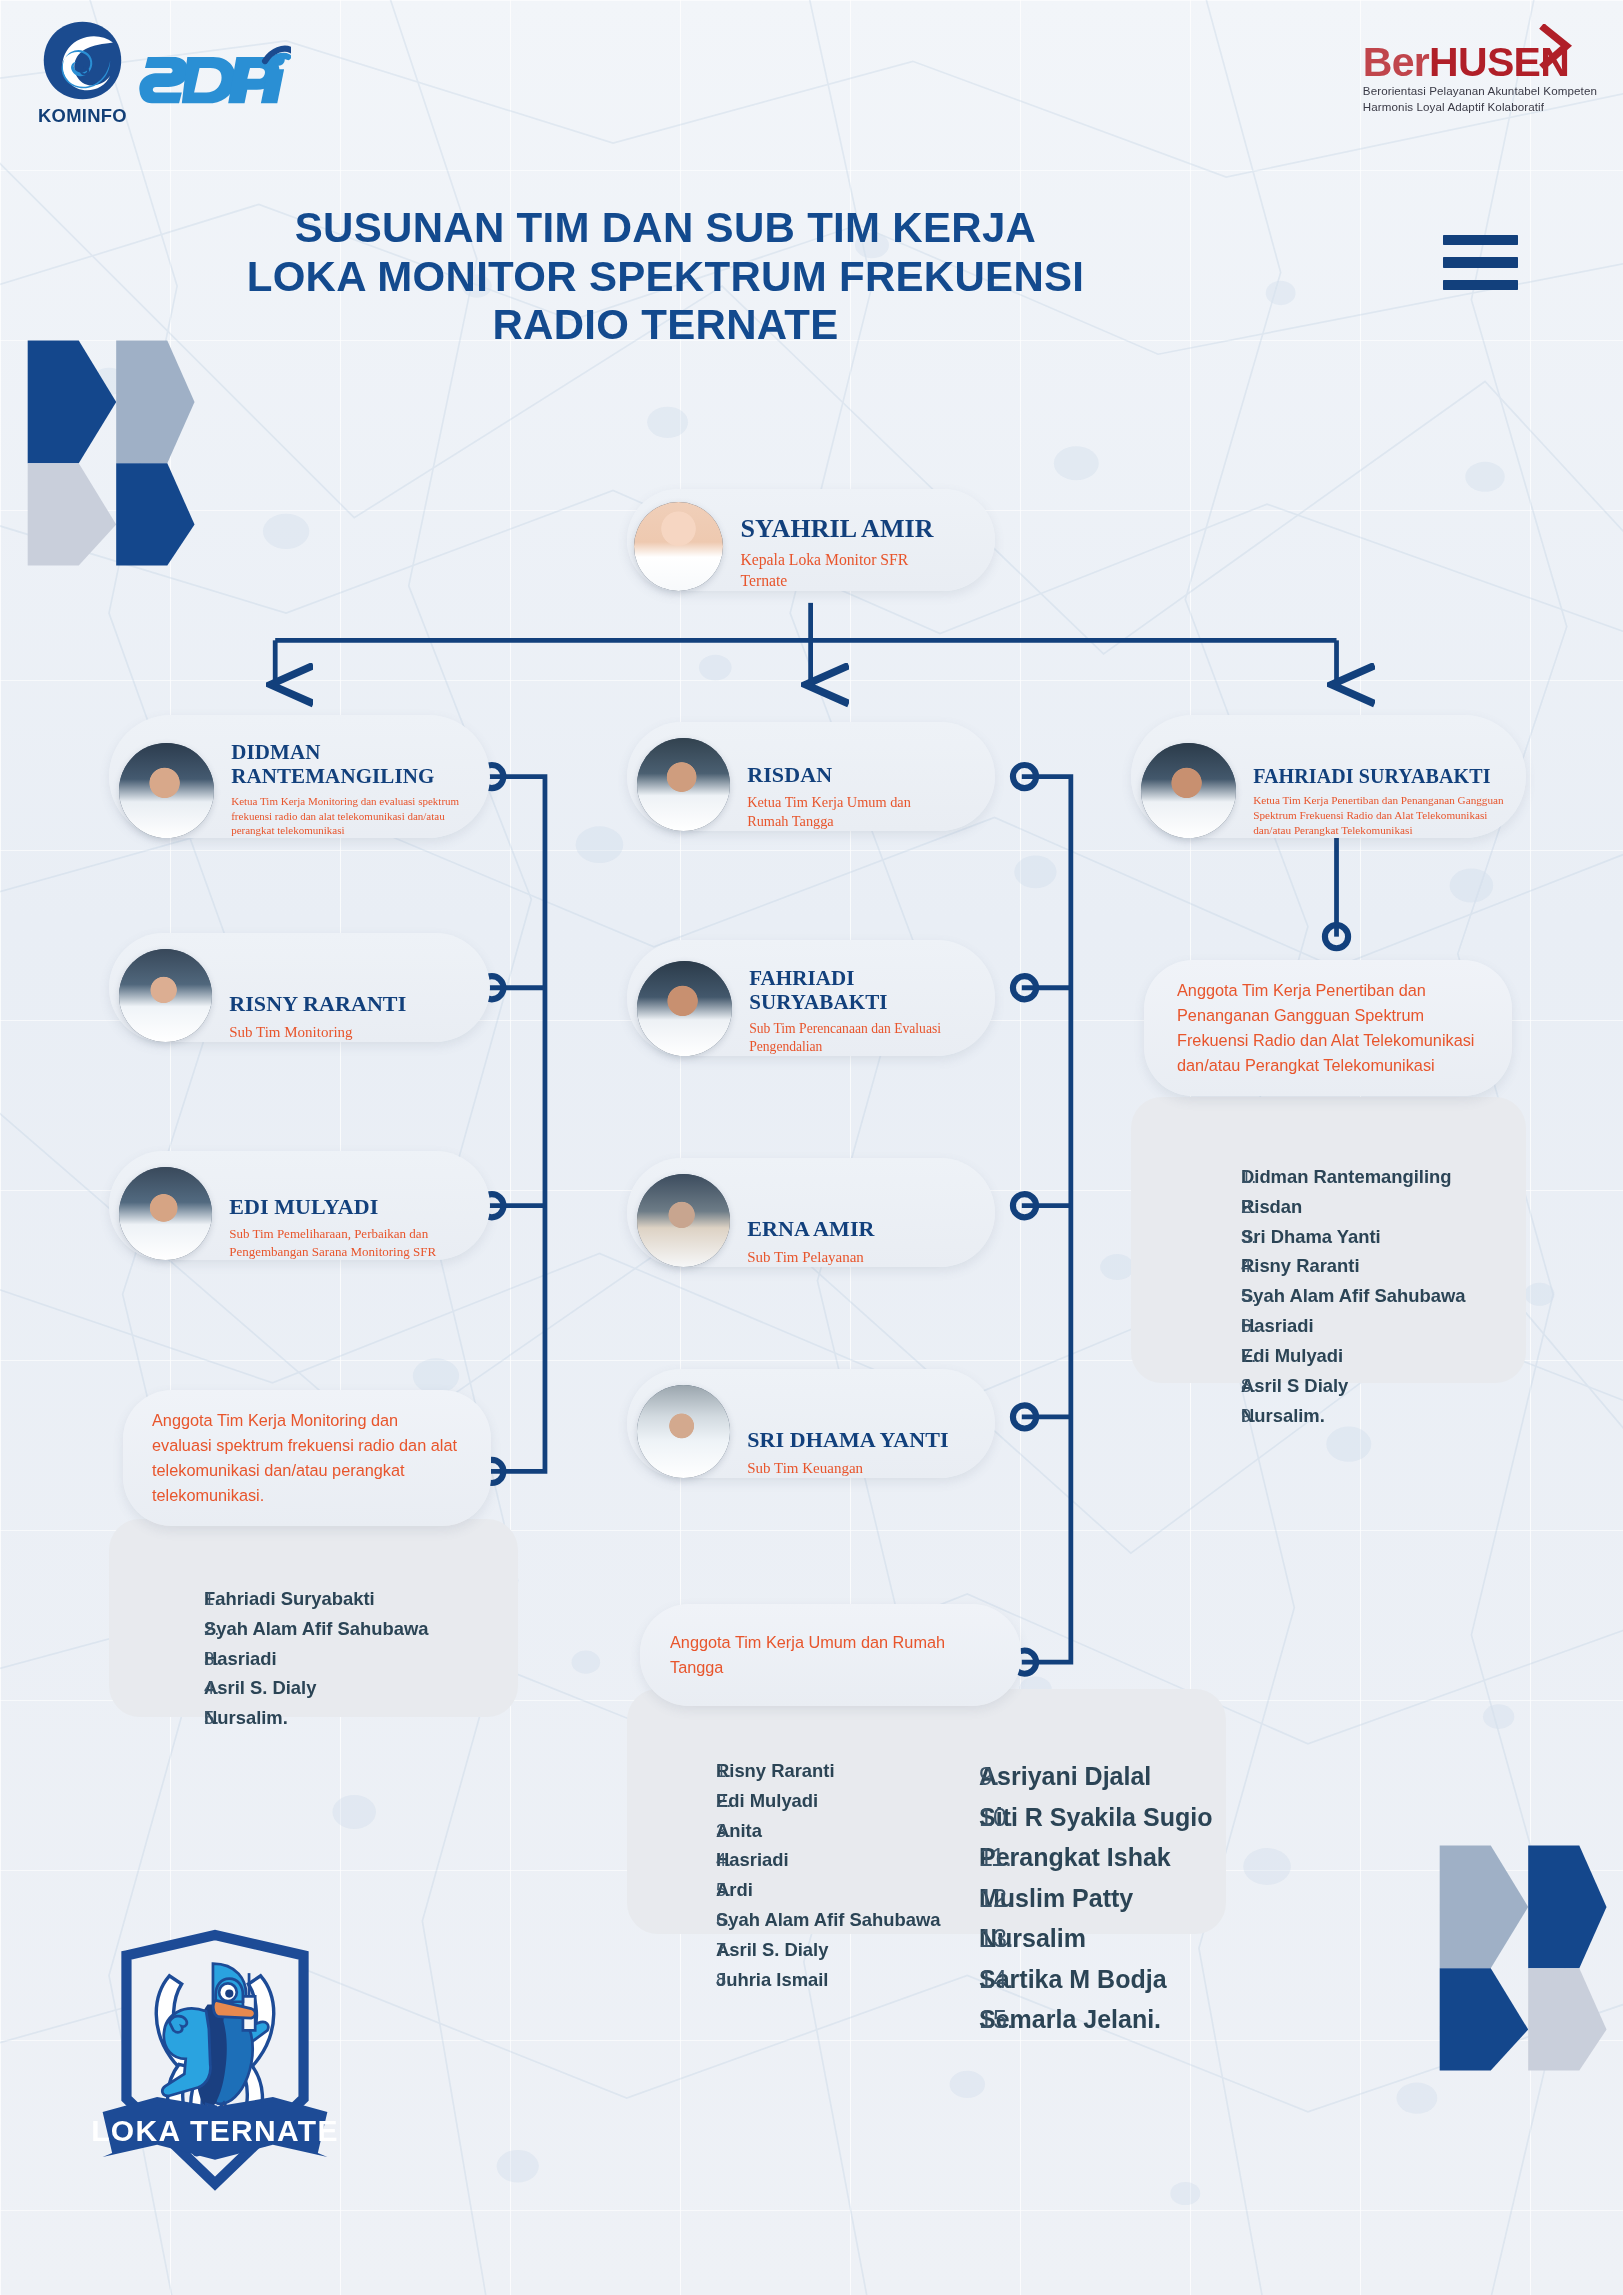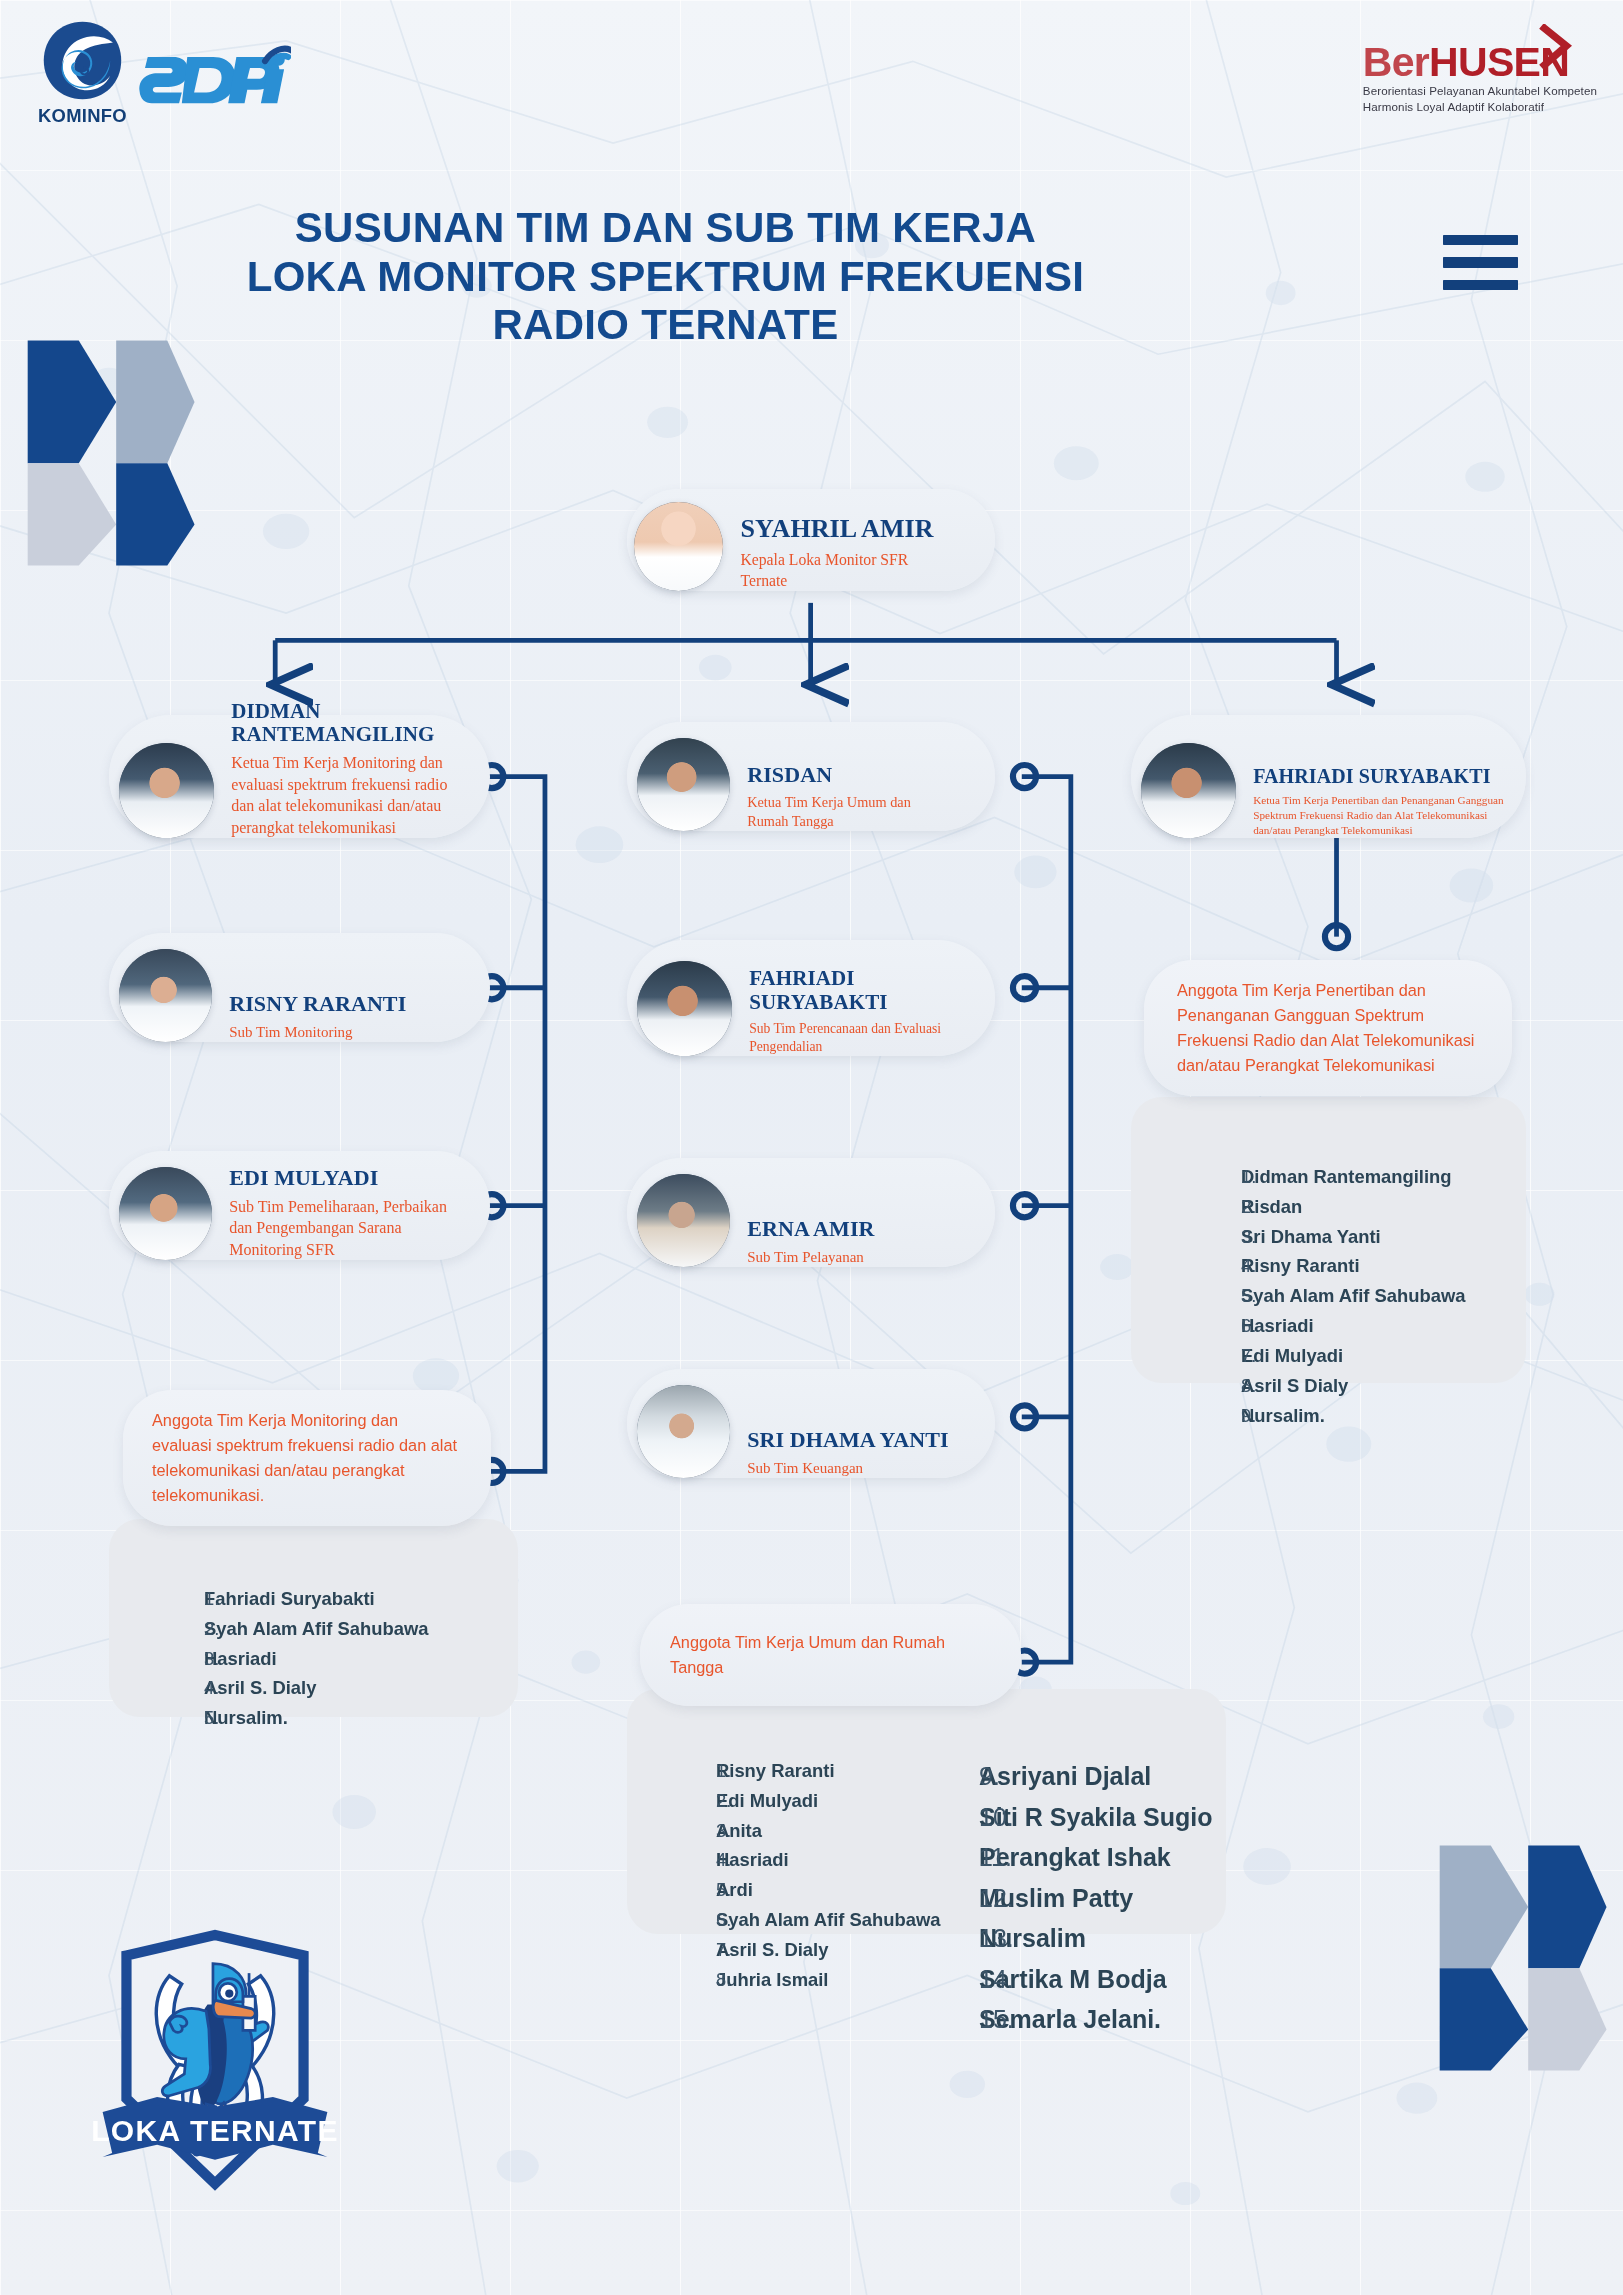--- a/index.html
+++ b/index.html
@@ -309,21 +309,21 @@
 </div>
 
 <div class="card" style="left:109px; top:715px; width:381px; height:123px;">
   <div class="photo" style="width:95px; height:95px; margin-left:9.5px;">
     <div class="ph-inner" style="background:
            radial-gradient(circle at 48% 42%, #d8a88a 0 20%, transparent 21%),
            linear-gradient(180deg,#2c3c4e 0%,#445a70 38%,#e9eef3 62%,#ffffff 100%);"></div>
   </div>
   <div class="body">
     <div class="nm" style="font-size:21px; max-width:252px;">DIDMAN RANTEMANGILING</div>
-    <div class="rl" style="font-size:16px; max-width:245px;">Ketua Tim Kerja Monitoring dan evaluasi spektrum frekuensi radio dan alat telekomunikasi dan/atau perangkat telekomunikasi</div>
+    <div class="rl" style="font-size:11px; max-width:245px;">Ketua Tim Kerja Monitoring dan evaluasi spektrum frekuensi radio dan alat telekomunikasi dan/atau perangkat telekomunikasi</div>
   </div>
 </div>
 
 <div class="card" style="left:627px; top:722px; width:368px; height:109px;">
   <div class="photo" style="width:93px; height:93px; margin-left:9.5px;">
     <div class="ph-inner" style="background:
            radial-gradient(circle at 48% 42%, #cf9d7e 0 20%, transparent 21%),
            linear-gradient(180deg,#32424f 0%,#4a5f71 38%,#eef2f6 62%,#ffffff 100%);"></div>
   </div>
   <div class="body">
@@ -357,21 +357,21 @@
 </div>
 
 <div class="card" style="left:109px; top:1151px; width:381px; height:109px;">
   <div class="photo" style="width:93px; height:93px; margin-left:9.5px;">
     <div class="ph-inner" style="background:
            radial-gradient(circle at 48% 44%, #d6a484 0 19%, transparent 20%),
            linear-gradient(180deg,#39495b 0%,#526a80 38%,#eef2f6 62%,#ffffff 100%);"></div>
   </div>
   <div class="body">
     <div class="nm" style="font-size:22px;">EDI MULYADI</div>
-    <div class="rl" style="font-size:16px; max-width:225px;">Sub Tim Pemeliharaan, Perbaikan dan Pengembangan Sarana Monitoring SFR</div>
+    <div class="rl" style="font-size:13px; max-width:225px;">Sub Tim Pemeliharaan, Perbaikan dan Pengembangan Sarana Monitoring SFR</div>
   </div>
 </div>
 
 <div class="card" style="left:627px; top:940px; width:368px; height:116px;">
   <div class="photo" style="width:95px; height:95px; margin-left:9.5px;">
     <div class="ph-inner" style="background:
            radial-gradient(circle at 48% 42%, #c89070 0 20%, transparent 21%),
            linear-gradient(180deg,#2b3b4a 0%,#43586c 38%,#edf1f5 62%,#ffffff 100%);"></div>
   </div>
   <div class="body">

